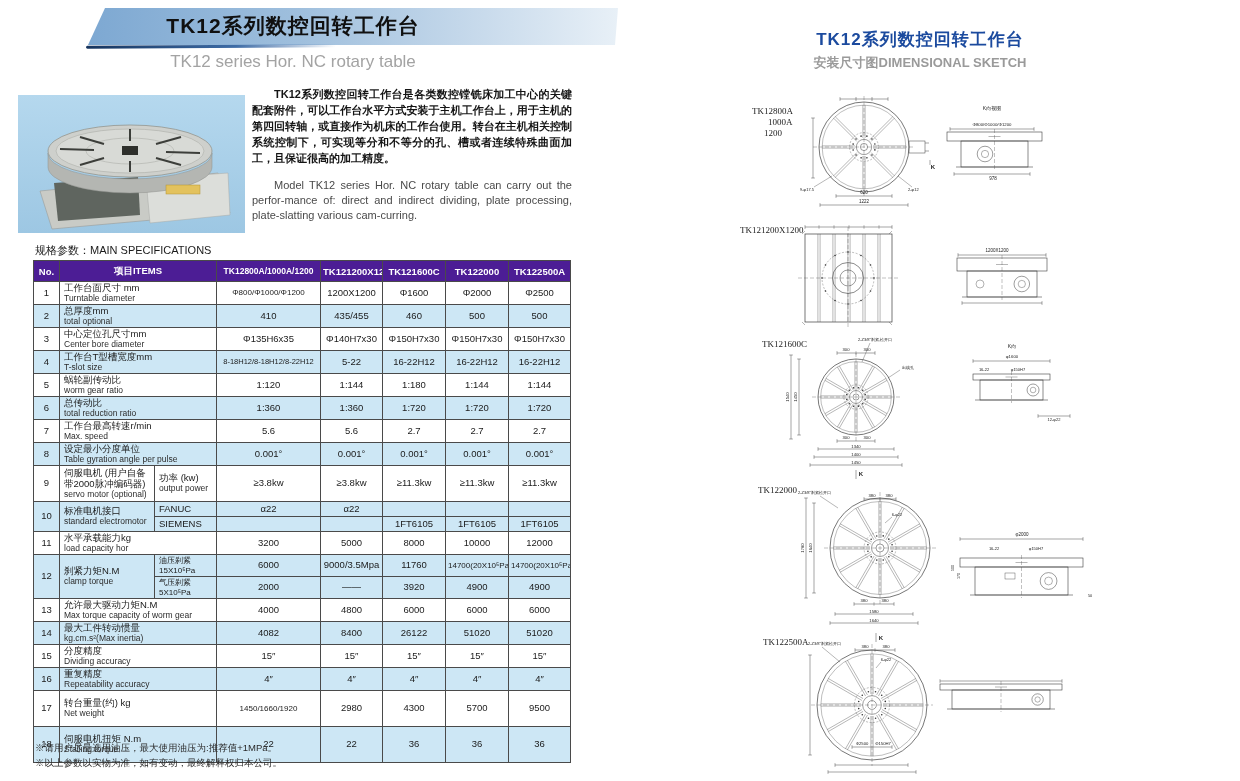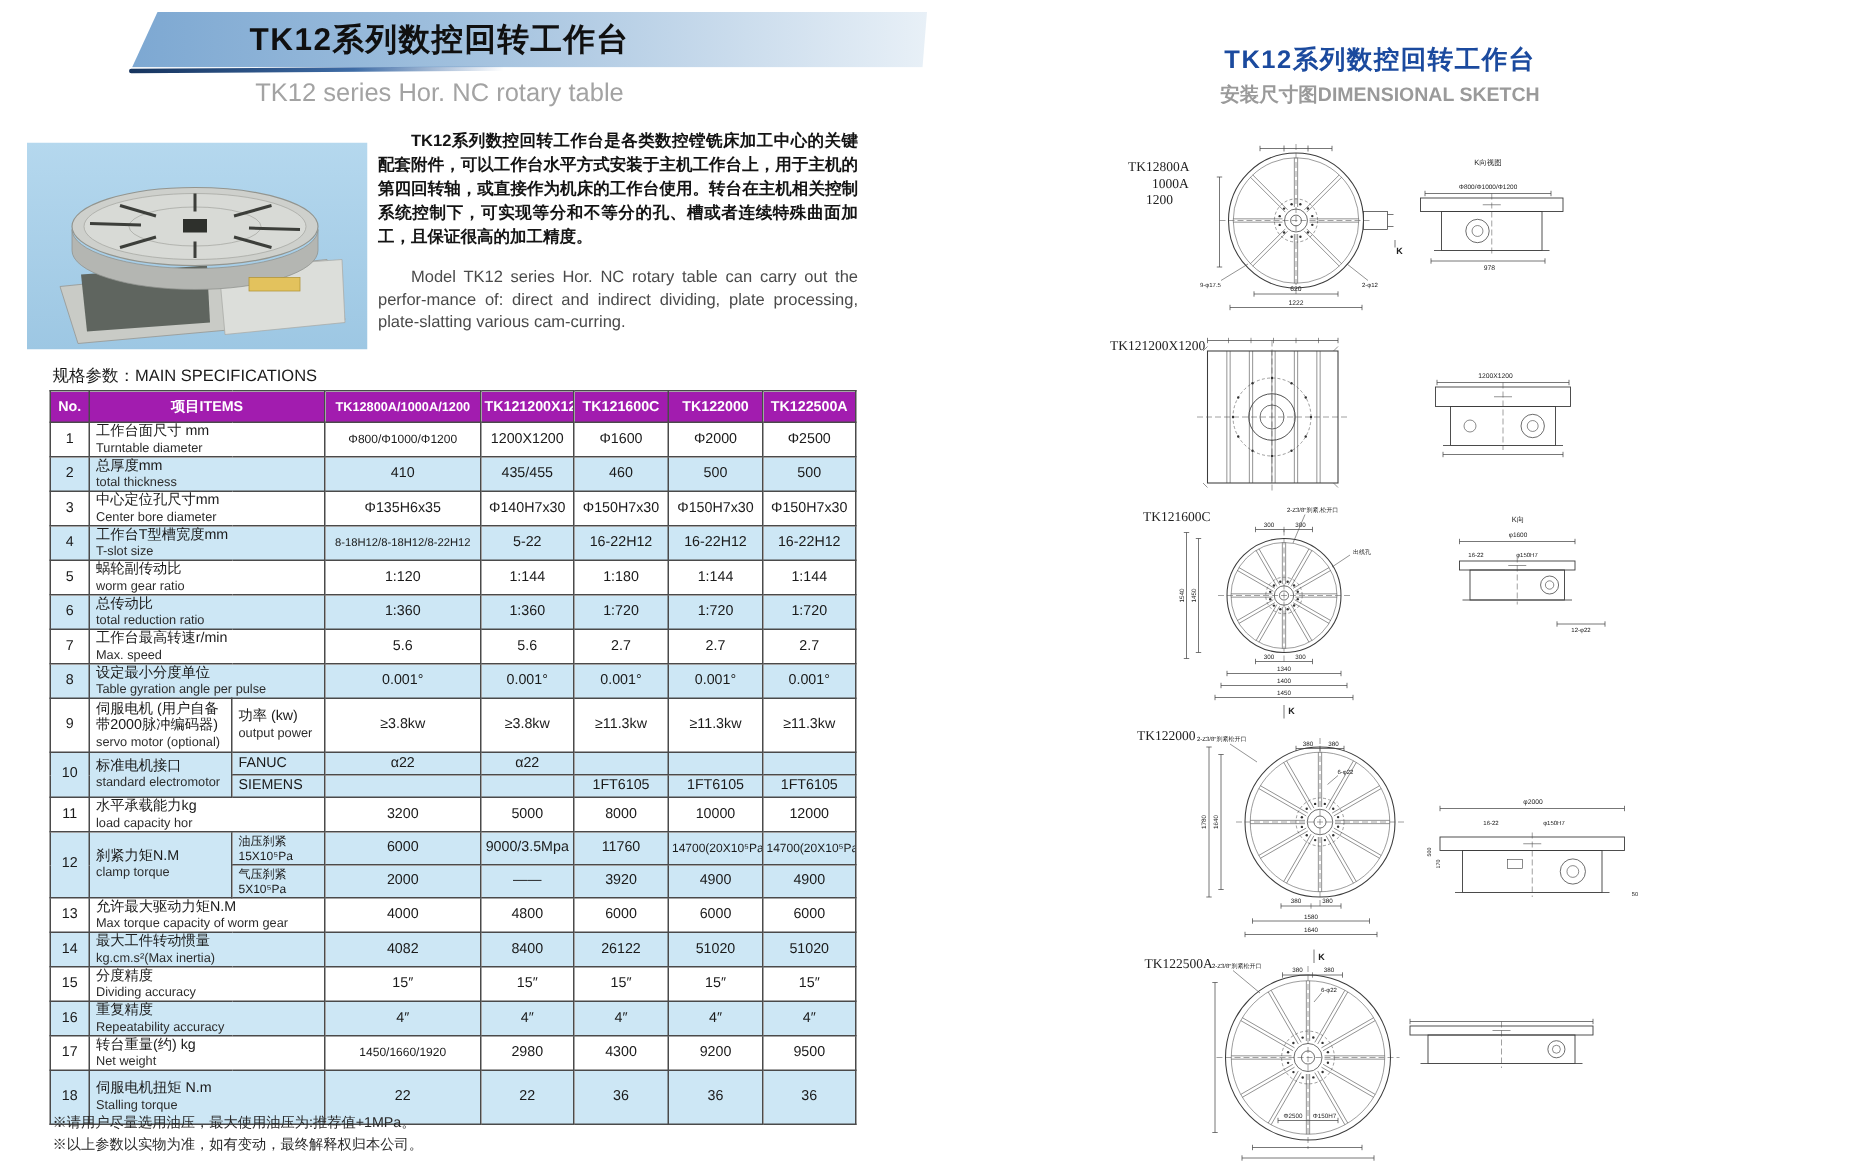--- a/index.html
+++ b/index.html
@@ -20,21 +20,21 @@
   
   #intro{position:absolute;left:252px;top:86px;width:320px;}
   #intro p{margin:0;text-indent:2em;text-align:justify;}
   .cnp{font-size:11px;line-height:16px;font-weight:bold;color:#141414;}
   .enp{font-size:11px;line-height:15px;color:#4a4a4a;margin-top:12px !important;}
   
   #spec-label{position:absolute;left:35px;top:243px;font-size:11px;color:#1a1a1a;text-align:right;}
   #spec-table{position:absolute;left:33px;top:260px;width:537px;border-collapse:collapse;
           table-layout:fixed;font-size:9.5px;color:#1a1a1a;}
   #spec-table th,#spec-table td{border:1px solid #4a4a4a;padding:0 2px;overflow:hidden;}
-  #spec-table th{background:#a21caf;color:#fff;font-weight:bold;height:20px;font-size:9.5px;}
+  #spec-table th{background:#4c1d95;color:#fff;font-weight:bold;height:20px;font-size:9.5px;}
   #spec-table td{text-align:center;vertical-align:middle;background:#fff;line-height:1.15;}
   #spec-table tr.alt td{background:#cde7f5;}
   td.item,td.sublab{text-align:left !important;padding-left:4px !important;}
   .cn{font-size:9.5px;} .en{font-size:8.5px;color:#2c2c2c;}
   .small-val{font-size:7.5px;} .mid-val{font-size:8px;}
   #fn1,#fn2{position:absolute;left:35px;font-size:9.5px;color:#2a2a2a;}
   #fn1{top:742px;} #fn2{top:757px;}
   
   #r-title{position:absolute;left:740px;top:28px;width:360px;text-align:center;
            font-size:17px;font-weight:bold;color:#1b4a9e;letter-spacing:1px;}
@@ -119,21 +119,21 @@
           <td class="mid-val">Φ800/Φ1000/Φ1200</td>
           <td>1200X1200</td>
           <td>Φ1600</td>
           <td>Φ2000</td>
           <td>Φ2500</td>
         </tr>
         <tr class="alt" style="height: 23px;">
           <td>2</td>
           <td class="item" colspan="2">
             <div class="cn">总厚度mm</div>
-            <div class="en">total thickness</div>
+            <div class="en">total optional</div>
           </td>
           <td>410</td>
           <td>435/455</td>
           <td>460</td>
           <td>500</td>
           <td>500</td>
         </tr>
         <tr style="height: 23px;">
           <td>3</td>
           <td class="item" colspan="2">
@@ -317,30 +317,30 @@
           <td class="item" colspan="2">
             <div class="cn">重复精度</div>
             <div class="en">Repeatability accuracy</div>
           </td>
           <td>4″</td>
           <td>4″</td>
           <td>4″</td>
           <td>4″</td>
           <td>4″</td>
         </tr>
-        <tr style="height: 23px;">
+        <tr style="height: 36px;">
           <td>17</td>
           <td class="item" colspan="2">
             <div class="cn">转台重量(约) kg</div>
             <div class="en">Net weight</div>
           </td>
           <td class="mid-val">1450/1660/1920</td>
           <td>2980</td>
           <td>4300</td>
-          <td>9200</td>
+          <td>5700</td>
           <td>9500</td>
         </tr>
         <tr class="alt" style="height: 36px;">
           <td>18</td>
           <td class="item" colspan="2">
             <div class="cn">伺服电机扭矩 N.m</div>
             <div class="en">Stalling torque</div>
           </td>
           <td>22</td>
           <td>22</td>

